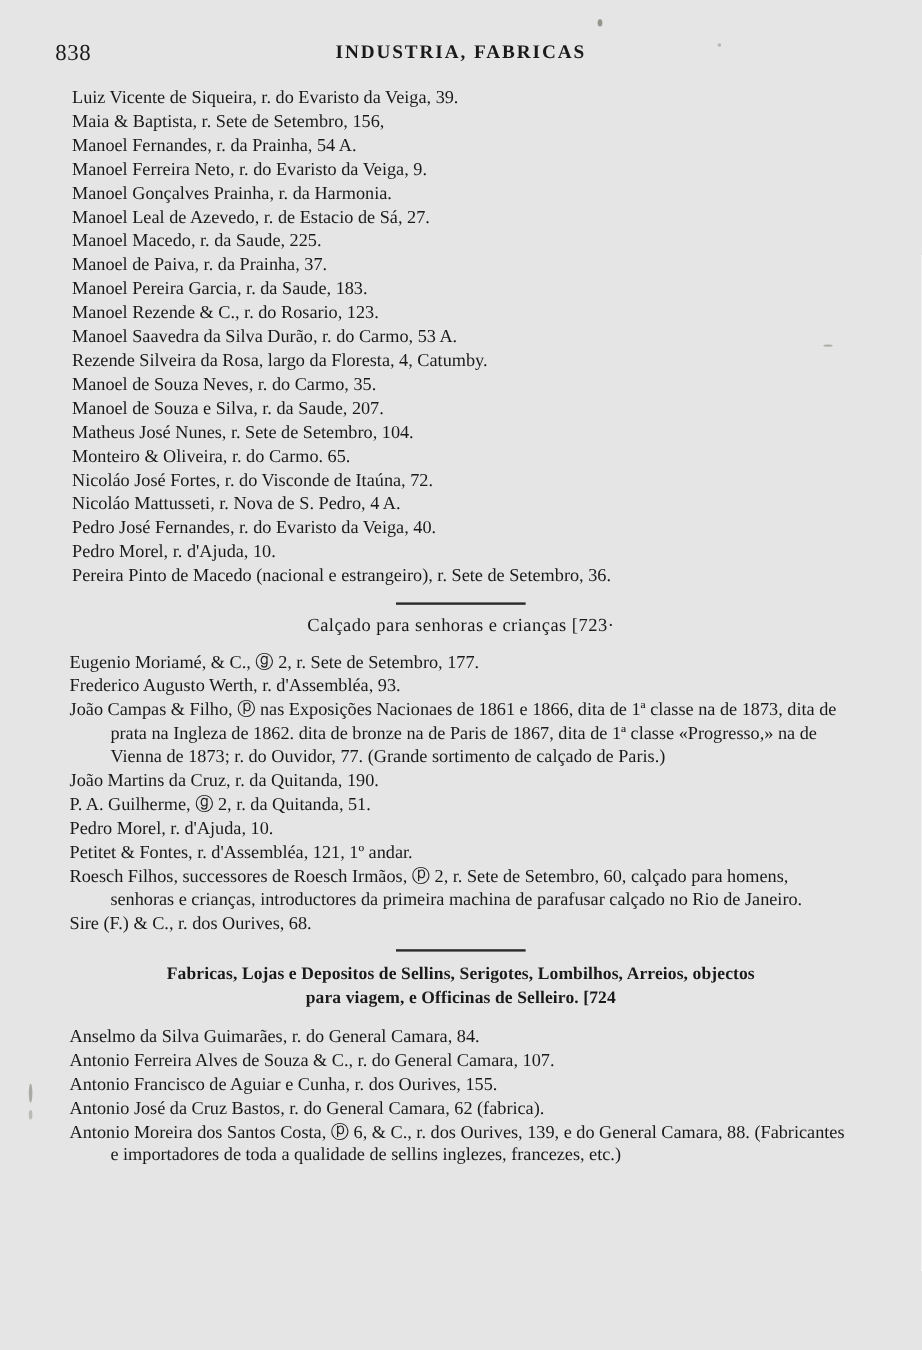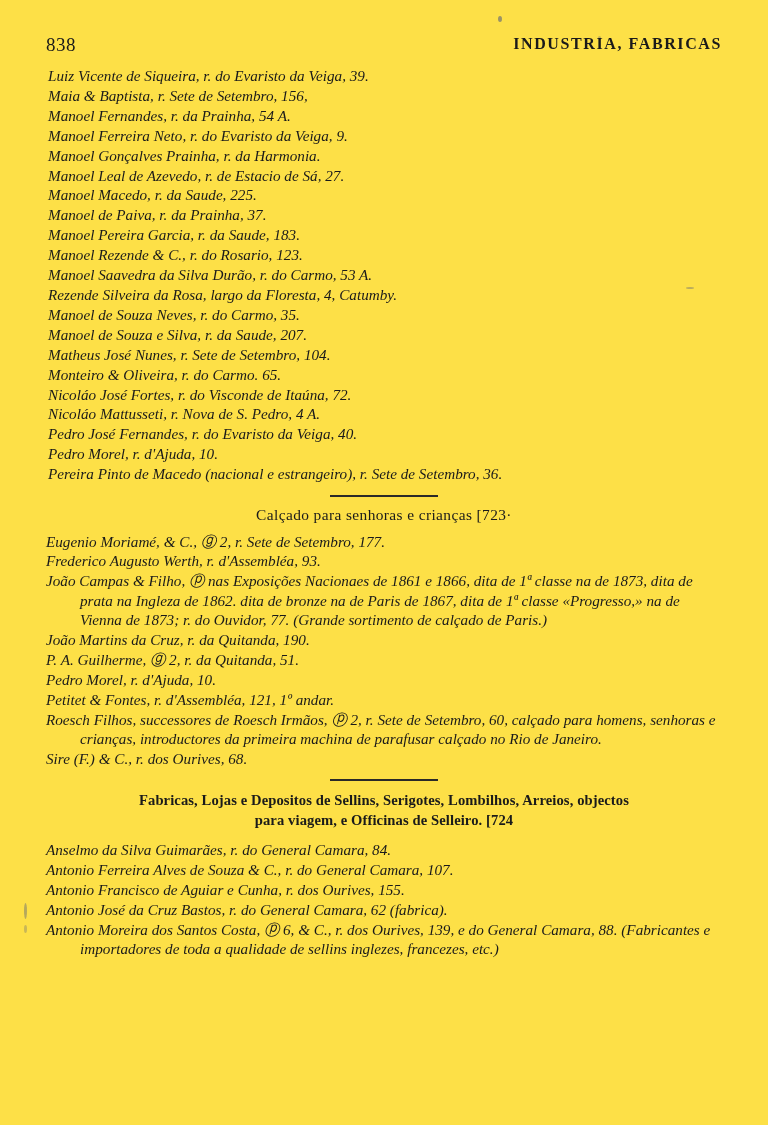--- a/index.html
+++ b/index.html
@@ -12,21 +12,21 @@
     height: 1125px;
     font-family: "Liberation Serif", serif;
     color: #1a1a1a;
     position: relative;
     overflow: hidden;
   }
   .page {
     position: relative;
     width: 768px;
     height: 1125px;
-    background: #fde047;
+    background: #e5e5e5;
     box-sizing: border-box;
     padding: 34px 46px 20px 46px;
   }
   
   .speck {
     position: absolute;
     background: #7a7a70;
     border-radius: 50%;
     opacity: .75;
   }
@@ -42,31 +42,30 @@
     margin-bottom: 6px;
   }
   .folio {
     position: absolute;
     left: 0;
     top: 0;
     font-size: 19px;
     letter-spacing: .5px;
   }
   .running-title {
-    text-align: right;
+    text-align: center;
     font-size: 16px;
     font-weight: bold;
     letter-spacing: 1.6px;
     padding-top: 1px;
   }
   .entry-list {
-    margin: 0;
+    margin: 12px;
     padding: 0;
     list-style: none;
-    font-style: italic;
   }
   .entry {
     font-size: 15.2px;
     line-height: 19.4px;
     padding-left: 22px;
     text-indent: -22px;
     margin: 0 0 0.5px 0;
     white-space: normal;
   }
   .entry.hang2 {

